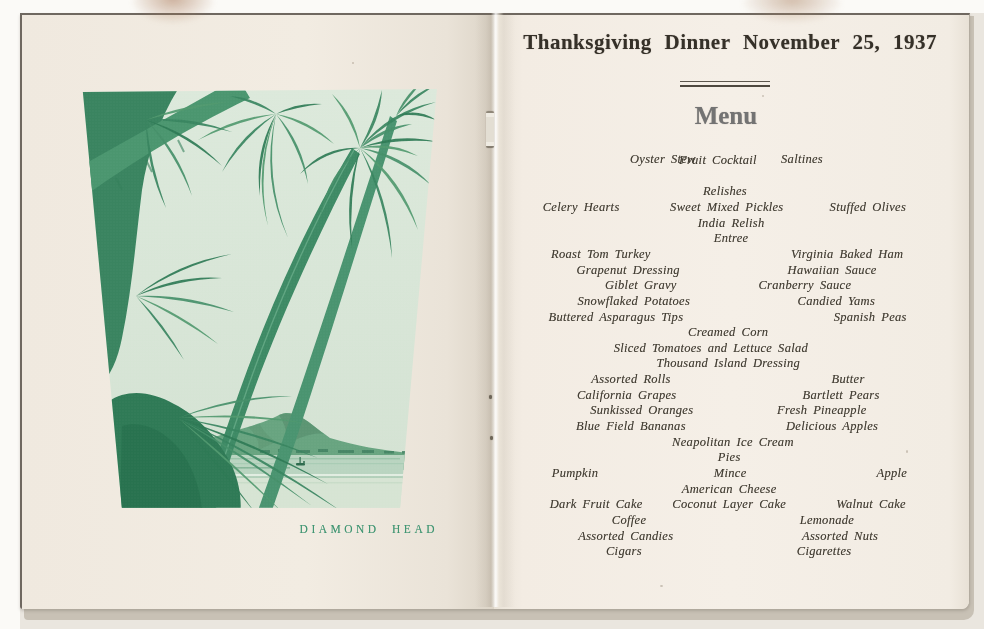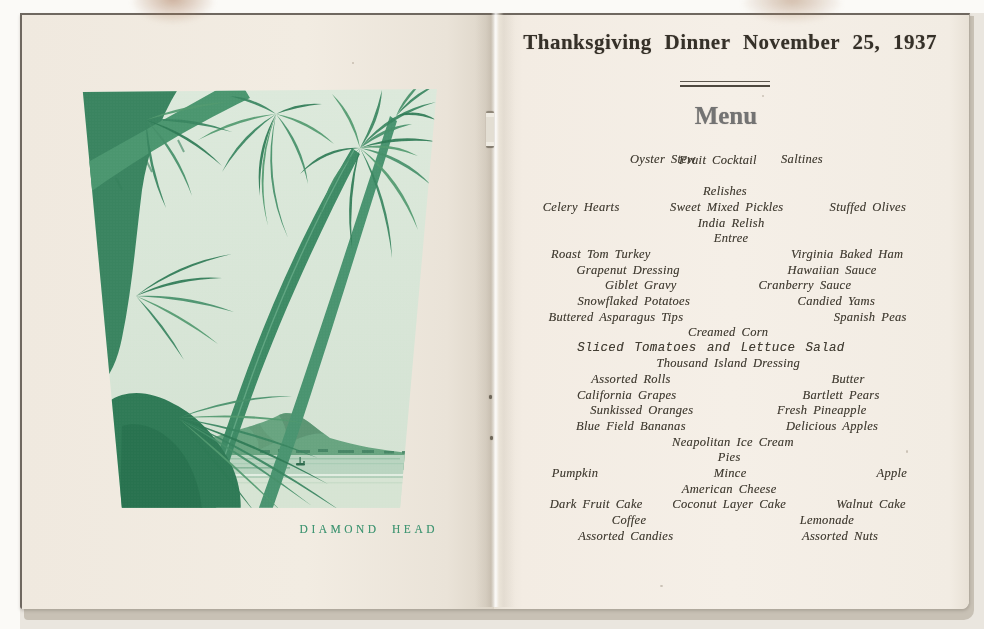--- a/index.html
+++ b/index.html
@@ -218,21 +218,21 @@
           <span class="menu-item" style="left: 70.5%;">Candied Yams</span>
         </div>
         <div class="menu-row" style="top: 309.5px;">
           <span class="menu-item" style="left: 23.6%;">Buttered Asparagus Tips</span>
           <span class="menu-item" style="left: 77.7%;">Spanish Peas</span>
         </div>
         <div class="menu-row" style="top: 325.15px;">
           <span class="menu-item" style="left: 47.5%;">Creamed Corn</span>
         </div>
         <div class="menu-row" style="top: 340.8px;">
-          <span class="menu-item" style="left: 43.8%; font-family: Liberation Mono, monospace;">Sliced Tomatoes and Lettuce Salad</span>
+          <span class="menu-item" style="left: 43.8%;">Sliced Tomatoes and Lettuce Salad</span>
         </div>
         <div class="menu-row" style="top: 356.45px;">
           <span class="menu-item" style="left: 47.5%;">Thousand Island Dressing</span>
         </div>
         <div class="menu-row" style="top: 372.1px;">
           <span class="menu-item" style="left: 26.8%;">Assorted Rolls</span>
           <span class="menu-item" style="left: 73%;">Butter</span>
         </div>
         <div class="menu-row" style="top: 387.75px;">
           <span class="menu-item" style="left: 25.9%;">California Grapes</span>
@@ -265,20 +265,24 @@
           <span class="menu-item" style="left: 47.7%;">Coconut Layer Cake</span>
           <span class="menu-item" style="left: 77.9%;">Walnut Cake</span>
         </div>
         <div class="menu-row" style="top: 512.95px;">
           <span class="menu-item" style="left: 26.4%;">Coffee</span>
           <span class="menu-item" style="left: 68.5%;">Lemonade</span>
         </div>
         <div class="menu-row" style="top: 528.6px;">
           <span class="menu-item" style="left: 25.7%;">Assorted Candies</span>
           <span class="menu-item" style="left: 71.3%;">Assorted Nuts</span>
+        </div>
+        <div class="menu-row" style="top: 544.25px;">
+          <span class="menu-item" style="left: 25.3%;">Cigars</span>
+          <span class="menu-item" style="left: 67.9%;">Cigarettes</span>
         </div>
       </div>
   </div>
 
   <div class="fold"></div>
   <div class="staple"></div>
   <div class="staple-dot" style="left:489px;top:395px;"></div>
   <div class="staple-dot" style="left:490px;top:436px;"></div>
 
   <div class="stain stain-a"></div>

